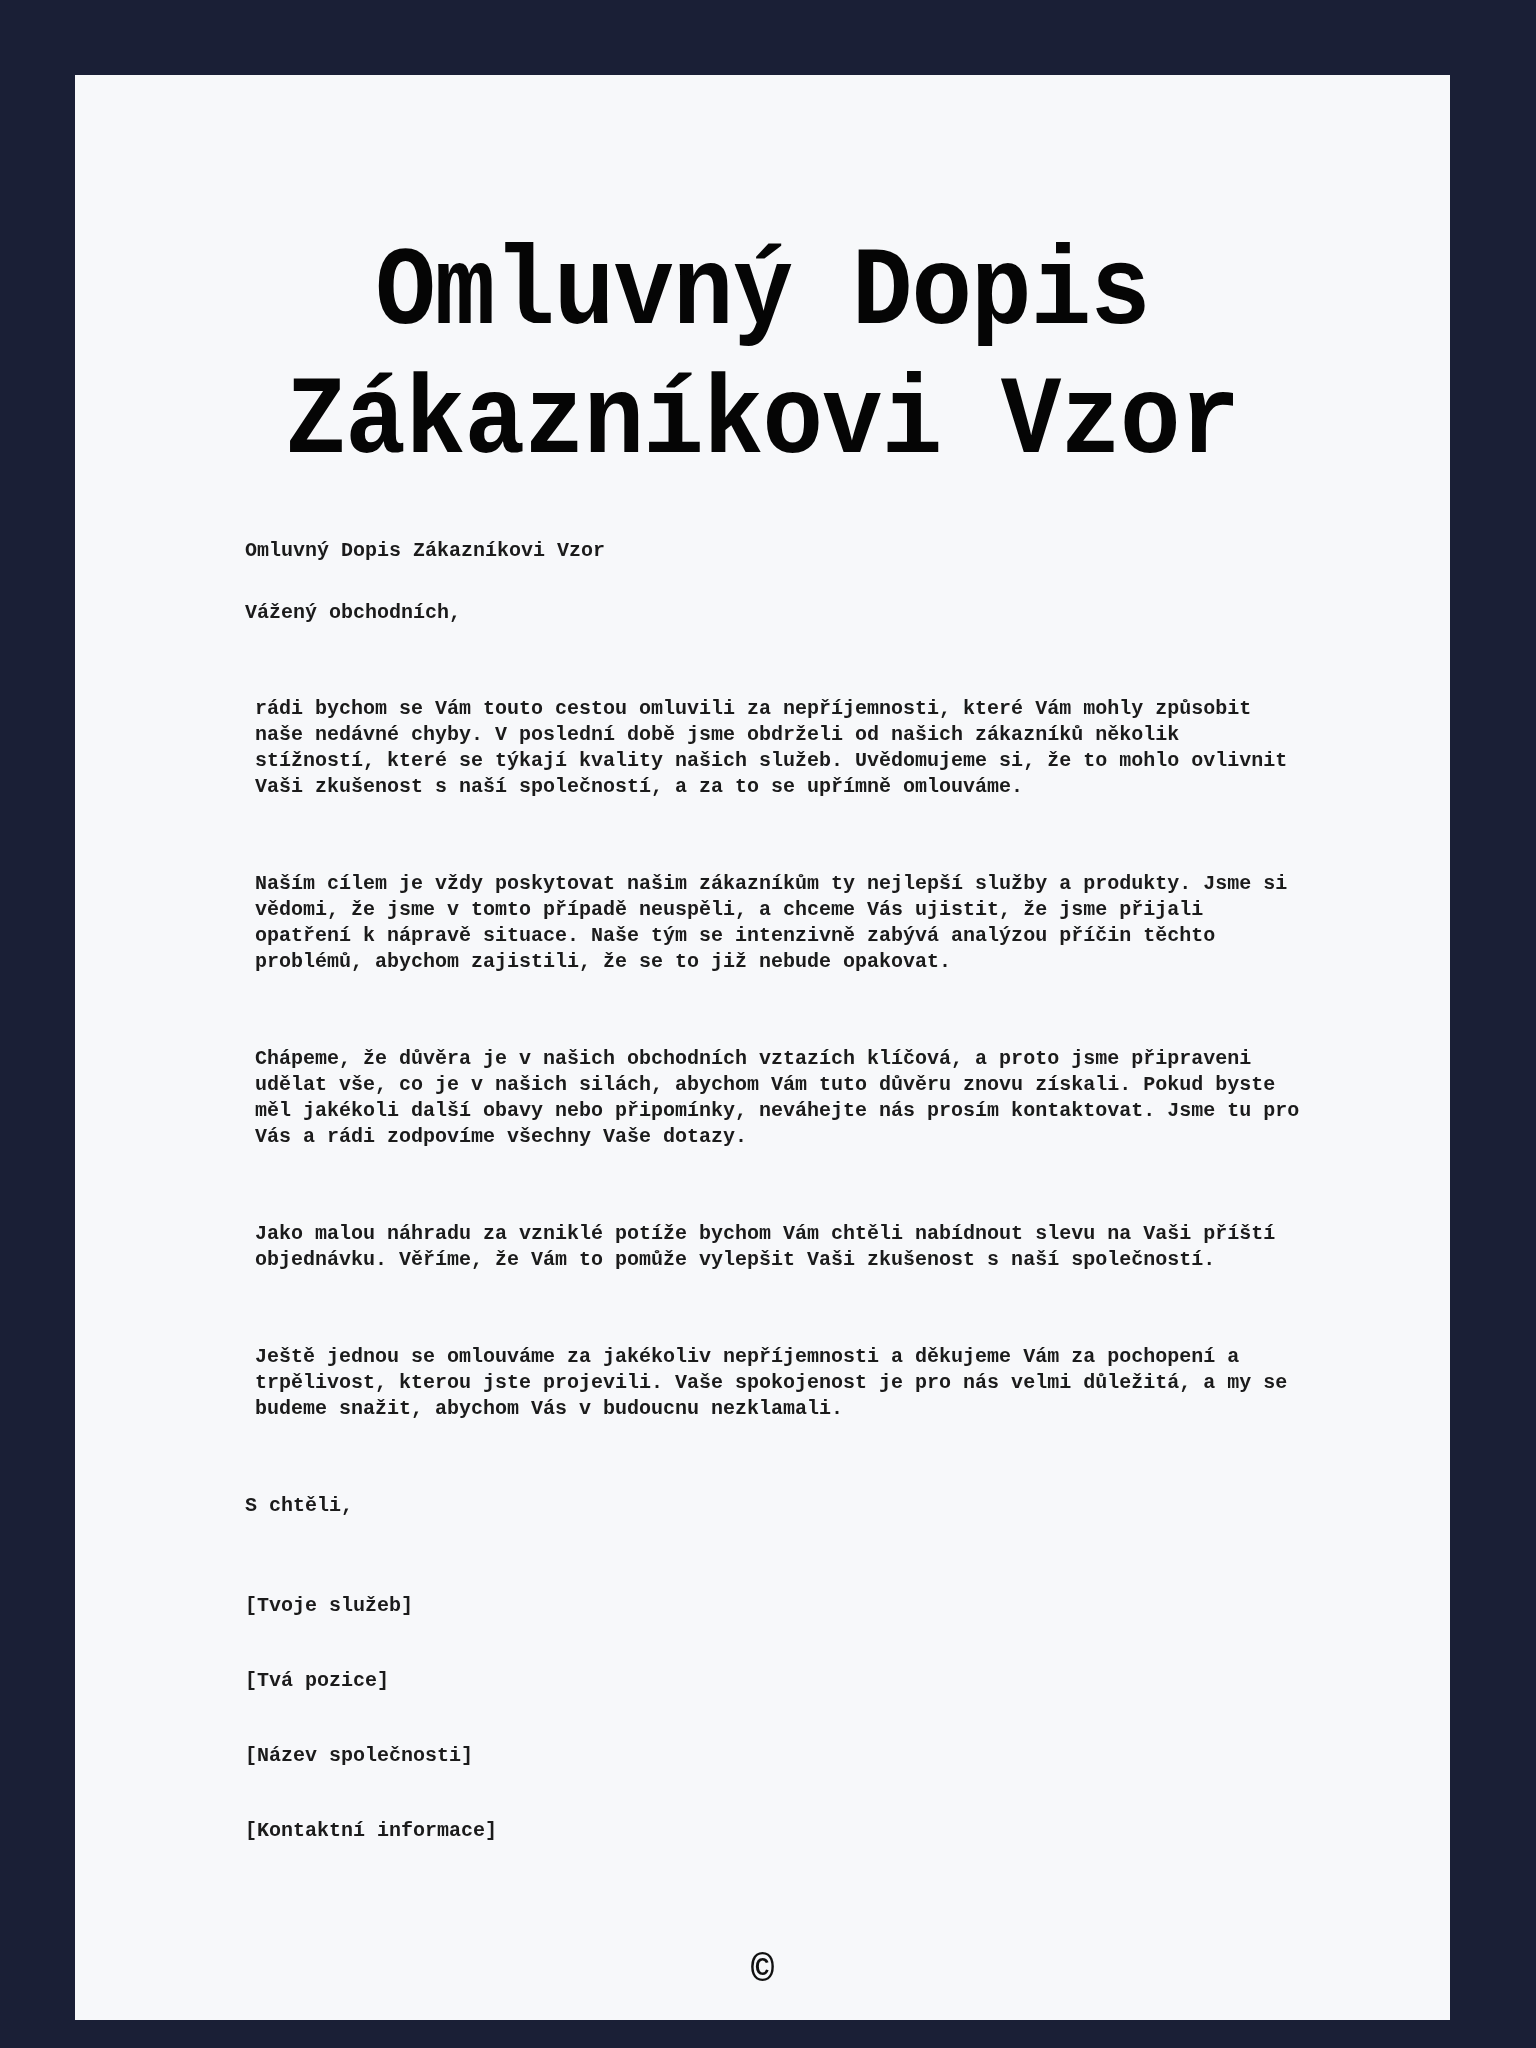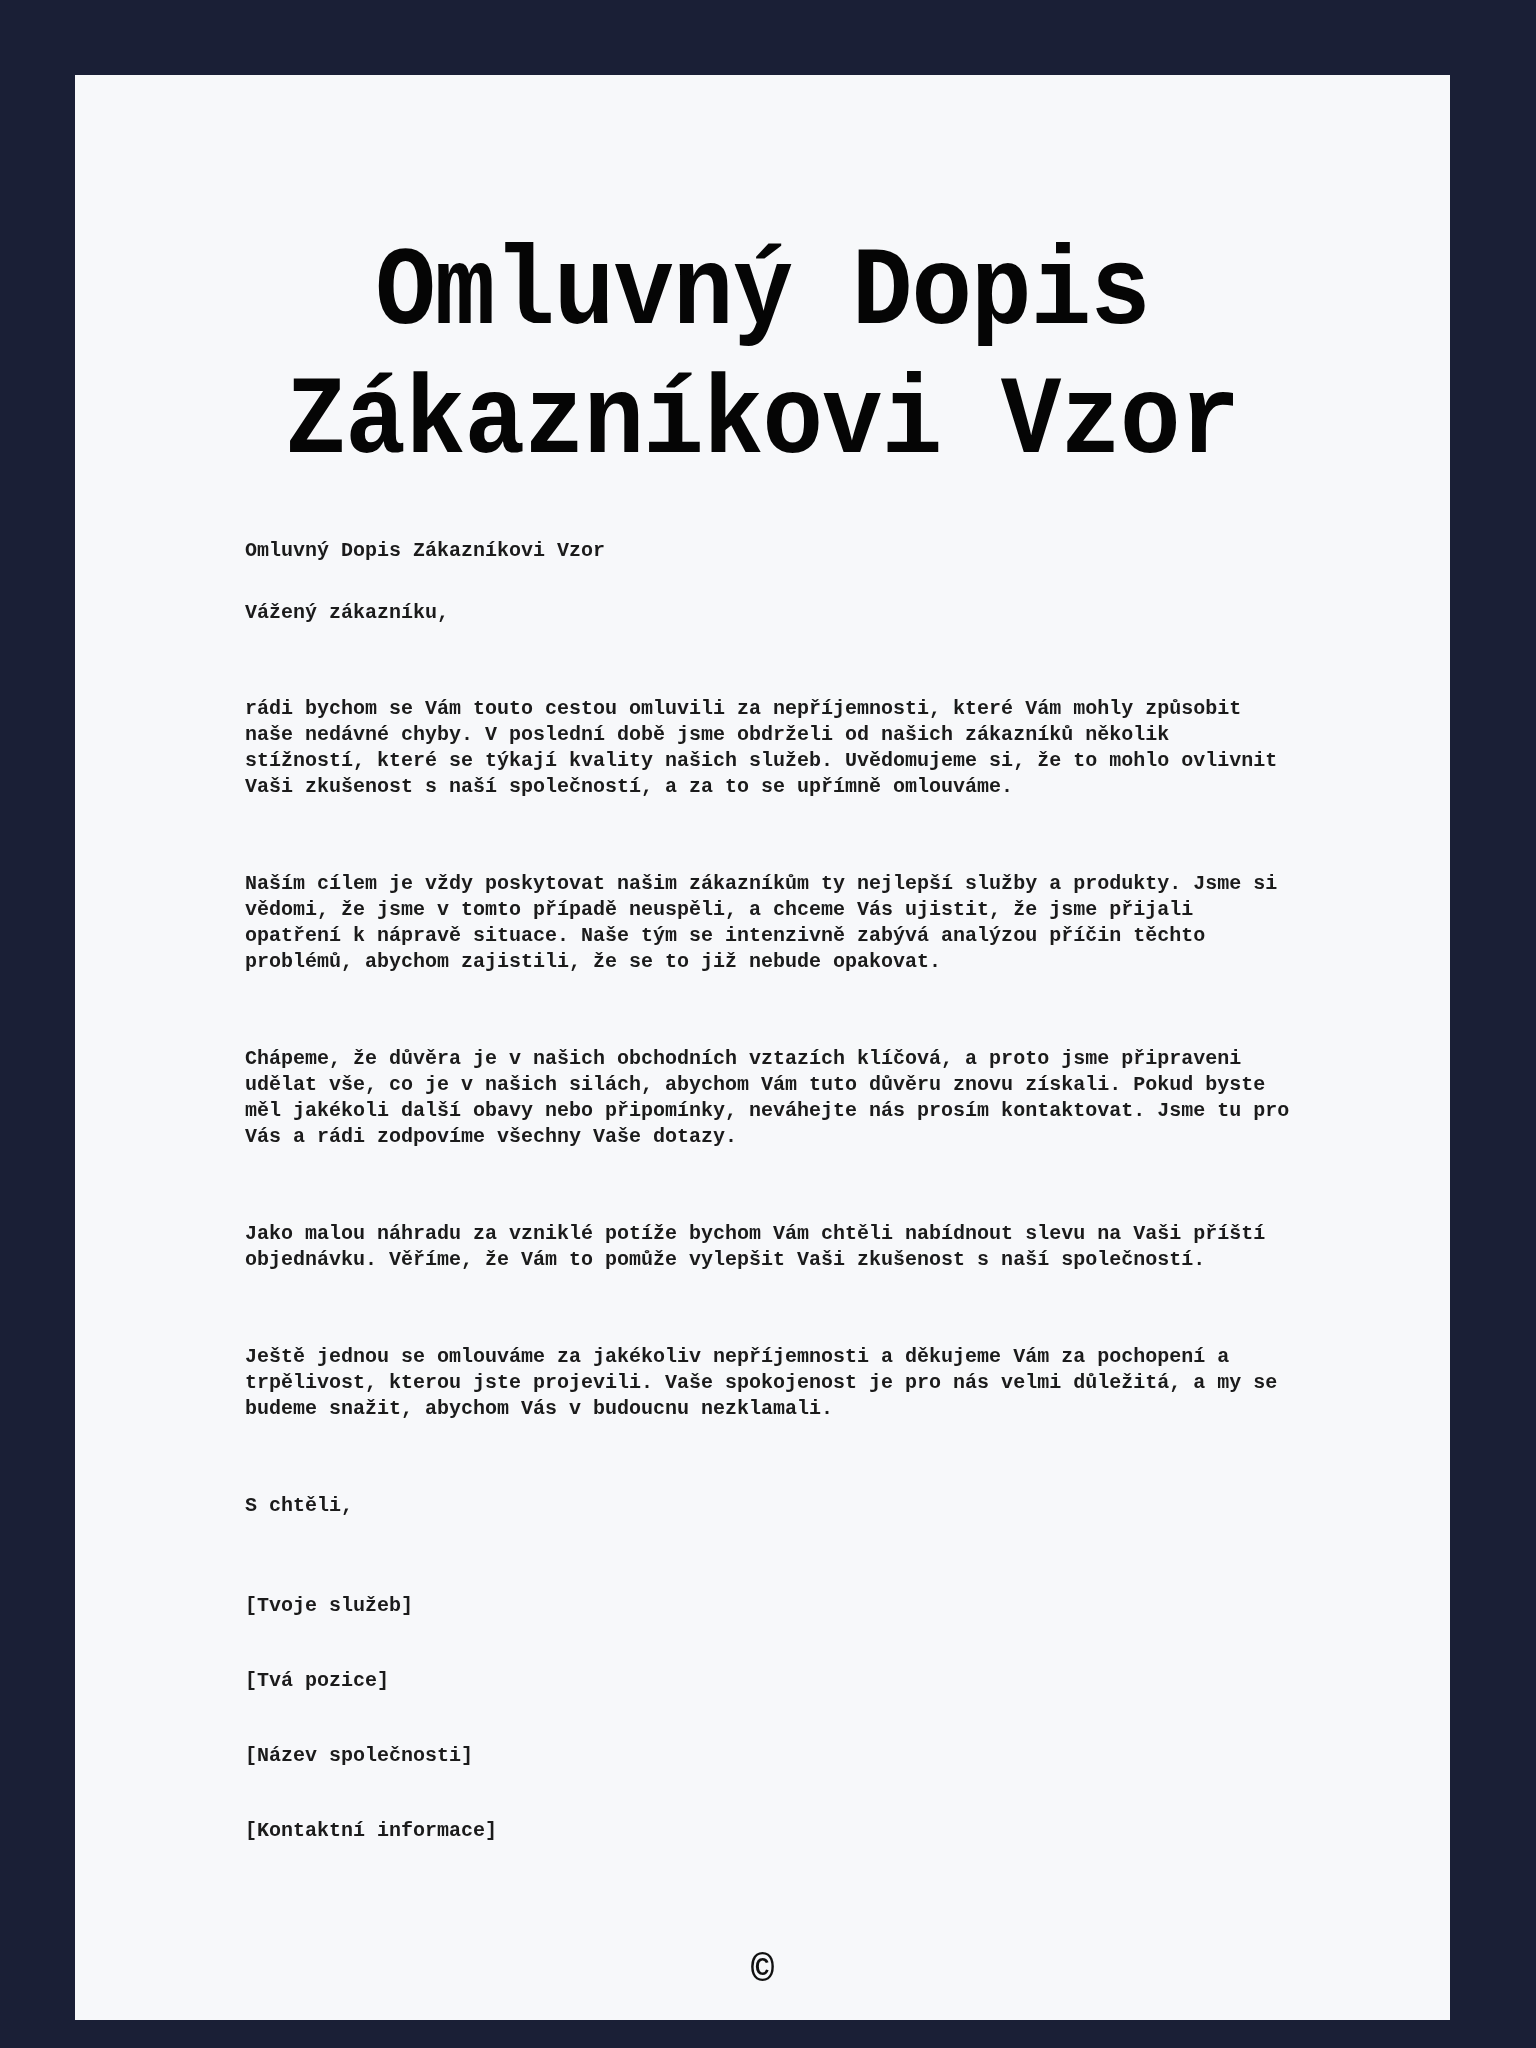--- a/index.html
+++ b/index.html
@@ -43,21 +43,21 @@
     width: 1055px;
     box-sizing: content-box;
     color: #1b1b1b;
     font-size: 20px;
     line-height: 26px;
     font-weight: bold;
   }
   .letter p { margin: 0; }
   .letter .heading     { margin-bottom: 36px; }
   .letter .salutation  { margin-bottom: 70px; }
-  .letter .para        { margin-bottom: 71px; }
+  .letter .para        { margin-bottom: 71px; margin-left: 10px; }
   .letter .closing     { margin-bottom: 74px; }
   .letter .sig         { margin-bottom: 49px; }
   .letter .sig.last    { margin-bottom: 0; }
   .footer {
     margin-top: 105px;
     text-align: center;
     font-size: 40px;
     line-height: 46px;
     font-weight: bold;
     color: #111111;
@@ -67,21 +67,21 @@
 <body>
 
 <div class="page">
   <div class="card">
 
     <h1 class="page-title">Omluvný Dopis Zákazníkovi Vzor</h1>
 
     <div class="letter">
       <p class="heading">Omluvný Dopis Zákazníkovi Vzor</p>
 
-      <p class="salutation">Vážený zákazníku,</p>
+      <p class="salutation">Vážený obchodních,</p>
 
       <p class="para">rádi bychom se Vám touto cestou omluvili za nepříjemnosti, které Vám mohly způsobit naše nedávné chyby. V poslední době jsme obdrželi od našich zákazníků několik stížností, které se týkají kvality našich služeb. Uvědomujeme si, že to mohlo ovlivnit Vaši zkušenost s naší společností, a za to se upřímně omlouváme.</p>
 
       <p class="para">Naším cílem je vždy poskytovat našim zákazníkům ty nejlepší služby a produkty. Jsme si vědomi, že jsme v tomto případě neuspěli, a chceme Vás ujistit, že jsme přijali opatření k nápravě situace. Naše tým se intenzivně zabývá analýzou příčin těchto problémů, abychom zajistili, že se to již nebude opakovat.</p>
 
       <p class="para">Chápeme, že důvěra je v našich obchodních vztazích klíčová, a proto jsme připraveni udělat vše, co je v našich silách, abychom Vám tuto důvěru znovu získali. Pokud byste měl jakékoli další obavy nebo připomínky, neváhejte nás prosím kontaktovat. Jsme tu pro Vás a rádi zodpovíme všechny Vaše dotazy.</p>
 
       <p class="para">Jako malou náhradu za vzniklé potíže bychom Vám chtěli nabídnout slevu na Vaši příští objednávku. Věříme, že Vám to pomůže vylepšit Vaši zkušenost s naší společností.</p>
 
       <p class="para">Ještě jednou se omlouváme za jakékoliv nepříjemnosti a děkujeme Vám za pochopení a trpělivost, kterou jste projevili. Vaše spokojenost je pro nás velmi důležitá, a my se budeme snažit, abychom Vás v budoucnu nezklamali.</p>

